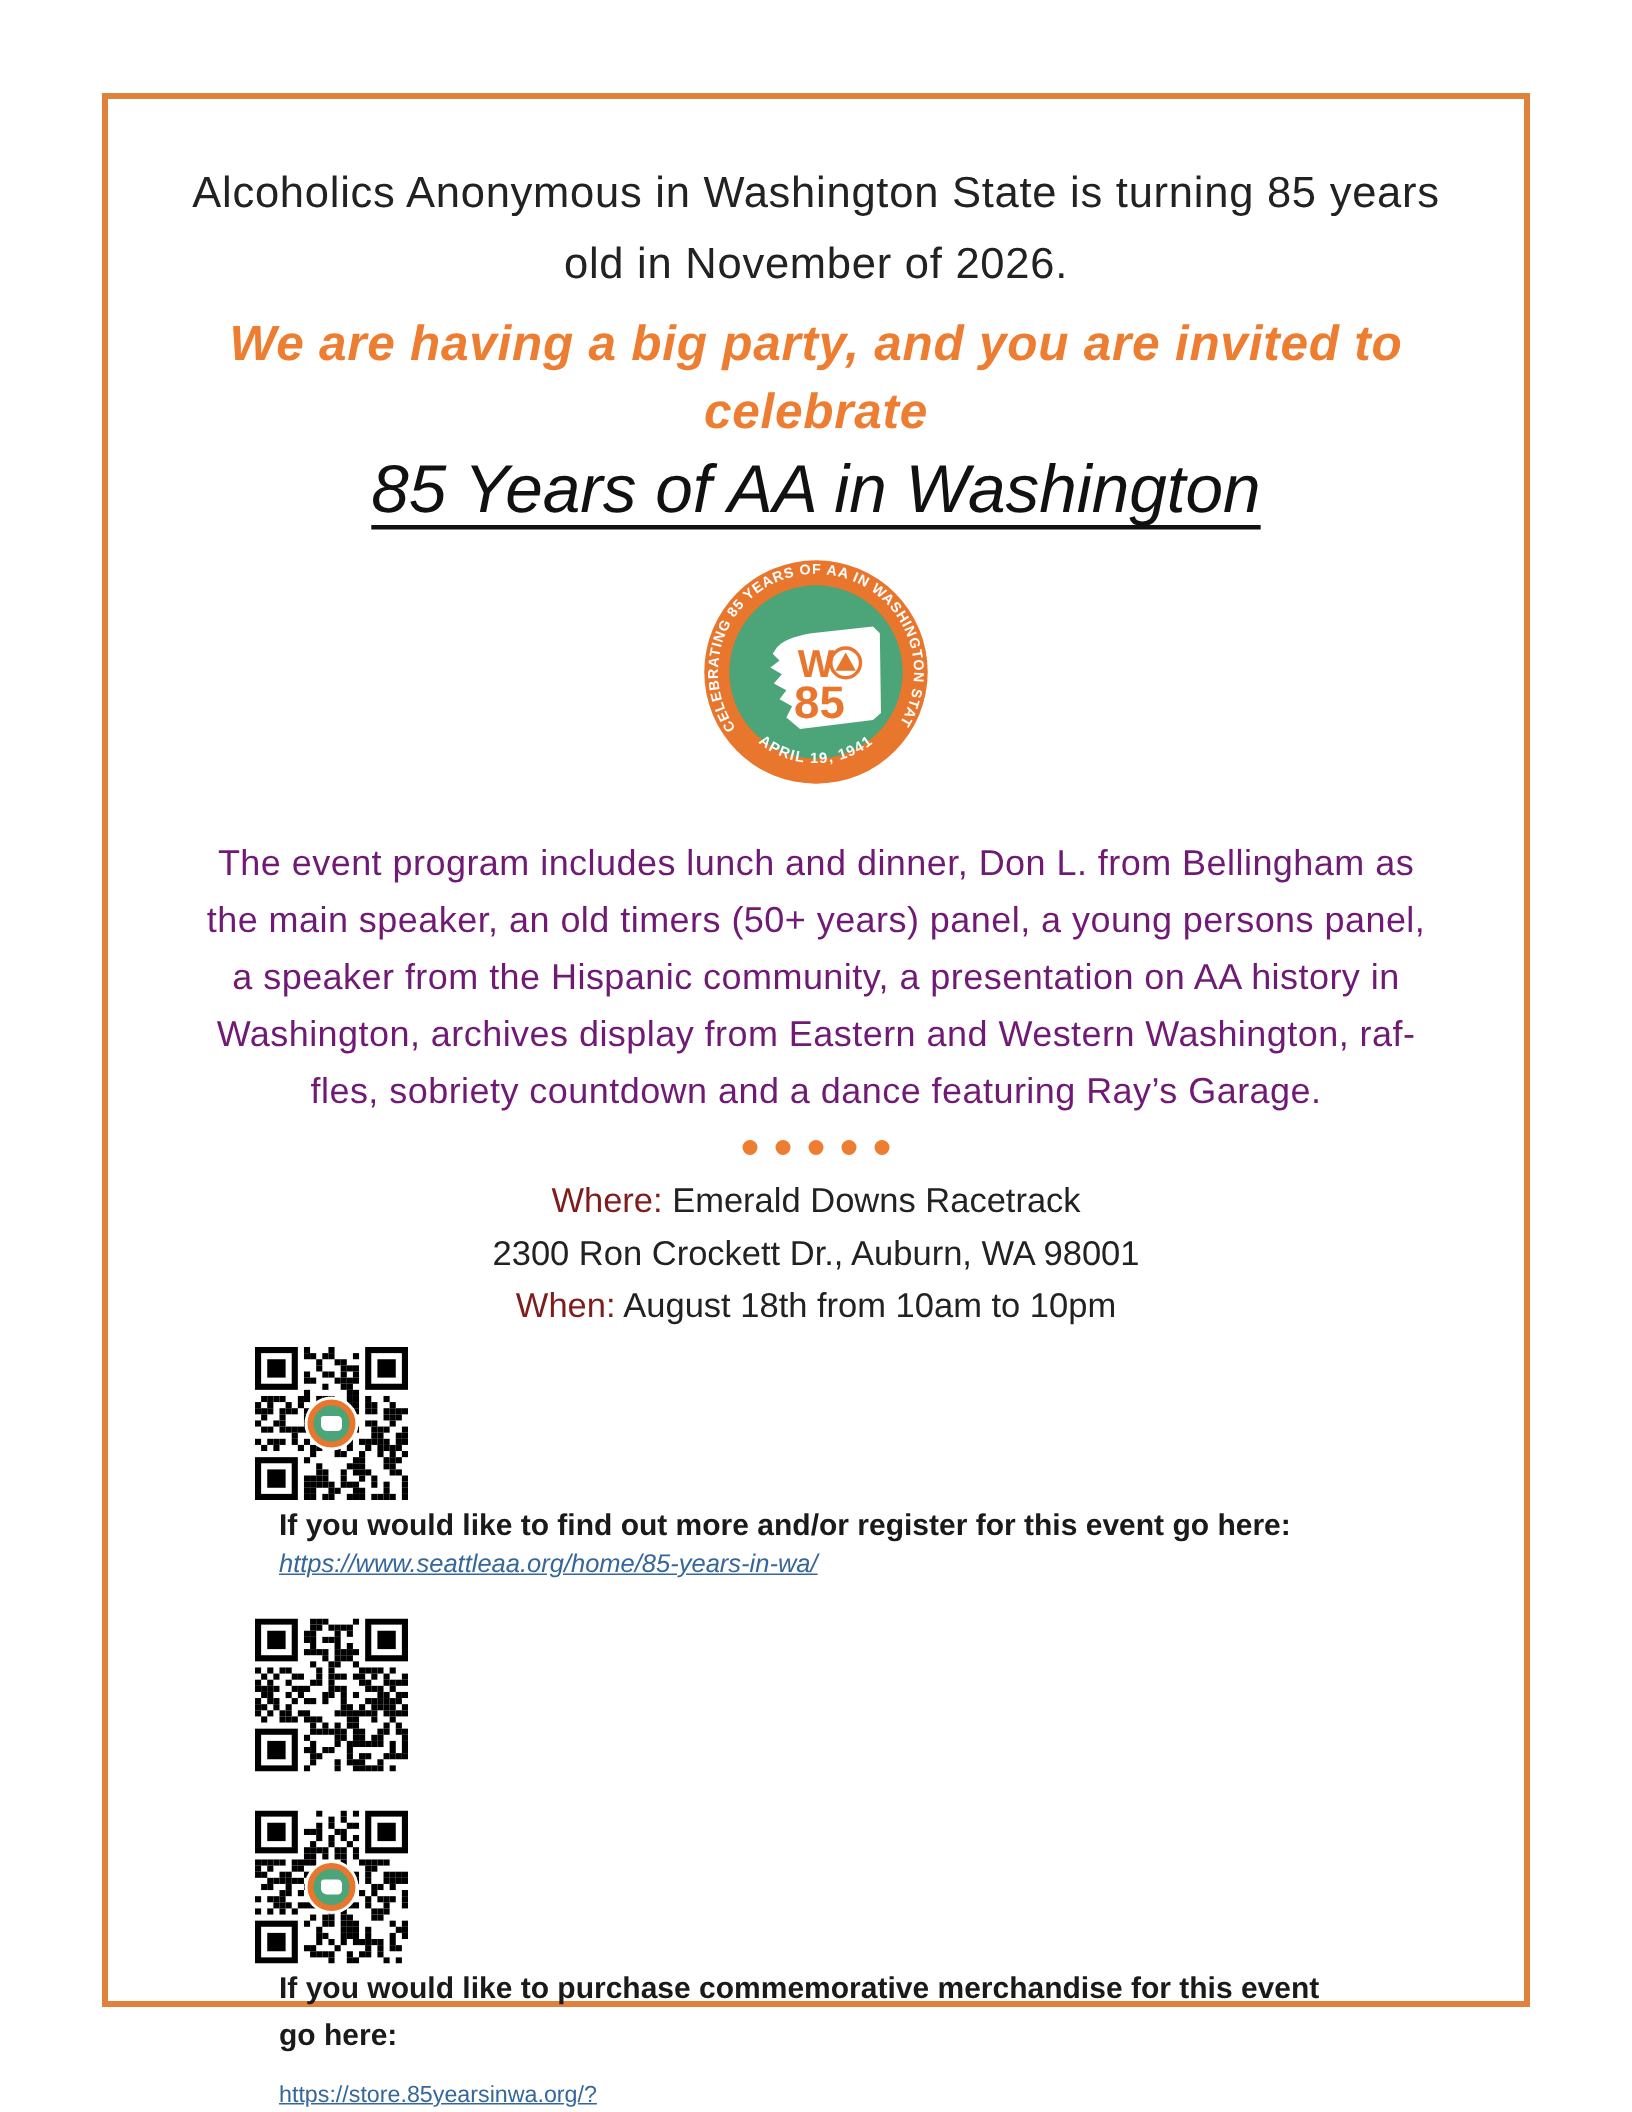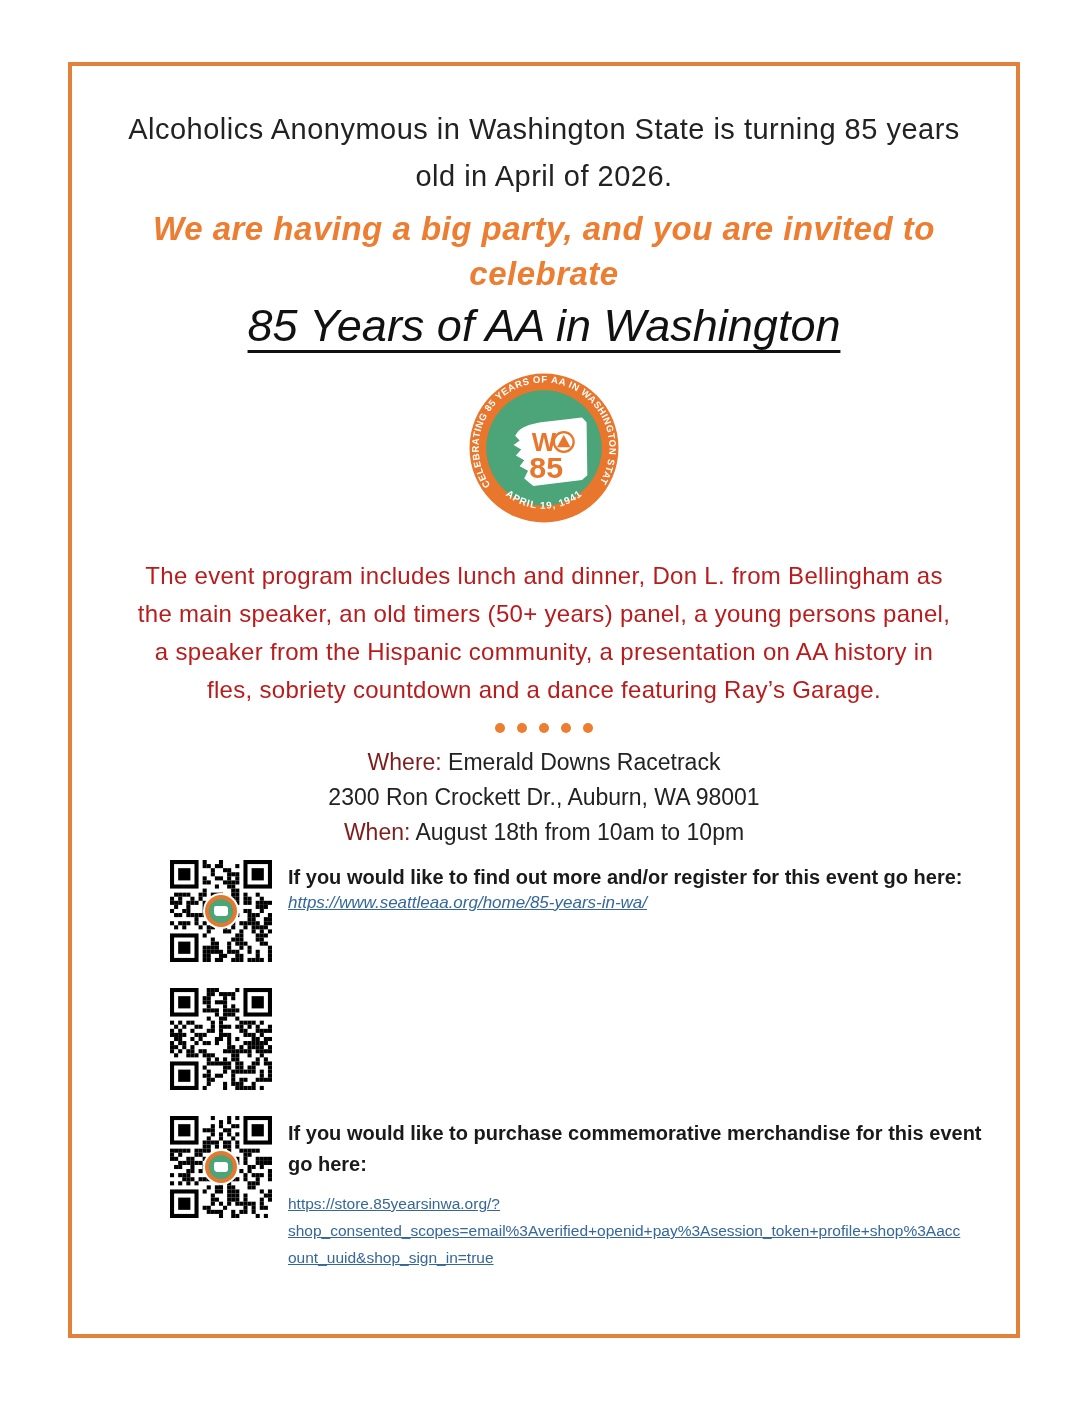--- a/index.html
+++ b/index.html
@@ -8,48 +8,48 @@
   .sheet{position:absolute;left:68px;top:62px;width:944px;height:1268px;
          border:4px solid #E0813C;box-sizing:content-box;text-align:center;}
   .heading{margin-top:40px;font-size:29px;line-height:47px;letter-spacing:.5px;
            max-width:880px;margin-left:auto;margin-right:auto;color:#222;}
   .invite{margin-top:6px;font-size:33px;line-height:45px;font-weight:bold;font-style:italic;
           color:#ED7D31;max-width:900px;margin-left:auto;margin-right:auto;letter-spacing:.5px;}
   .title{margin-top:2px;font-size:45px;line-height:56px;font-style:italic;color:#111;}
   .title span{text-decoration:underline;text-decoration-thickness:3px;text-underline-offset:9px;}
   .logo-wrap{margin-top:18px;height:152px;}
   .logo-wrap svg{width:152px;height:152px;}
-  .program{margin-top:33px;font-size:24px;line-height:38px;color:#b91c1c;letter-spacing:.3px;}
+  .program{margin-top:33px;font-size:24px;line-height:38px;color:#701a75;letter-spacing:.3px;}
   .dots{margin-top:9px;height:12px;}
   .dot{display:inline-block;width:10px;height:10px;border-radius:50%;background:#ED7D31;margin:0 6px;vertical-align:middle;}
   .where{margin-top:15px;font-size:23px;line-height:35px;color:#222;}
   .olabel{color:#7f1d1d;font-weight:normal;}
   .qr-rows{margin-top:10px;text-align:left;}
-  .qr-row{display:flex;align-items:flex-start;margin:0 0 26px 98px;}
+  .qr-row{display:flex;align-items:flex-start;margin:0 0 26px 98px;flex-direction:column;}
   .qr-box{position:relative;width:102px;height:102px;flex:0 0 102px;}
   .qr-box svg{width:102px;height:102px;display:block;}
   .qr-logo{position:absolute;left:50%;top:50%;width:24px;height:24px;transform:translate(-50%,-50%);
            border-radius:50%;background:#4BA578;border:4px solid #E8762C;box-shadow:0 0 0 2px #fff;}
   .qr-logo::after{content:"";position:absolute;left:5px;top:7px;width:14px;height:10px;background:#fff;
            border-radius:2px 3px 3px 4px;}
   .qr-text{margin-left:16px;padding-top:2px;max-width:700px;}
   .qr-bold{font-size:20px;line-height:31px;font-weight:bold;color:#1a1a1a;}
   a.qlink{color:#35679A;text-decoration:underline;}
   .link-inline{font-size:17px;font-style:italic;font-weight:normal;}
   .link-block{display:block;margin-top:9px;font-size:19px;line-height:29px;font-style:italic;max-width:660px;overflow-wrap:anywhere;}
   .link-small{display:block;margin-top:10px;font-size:15.5px;line-height:27px;font-style:normal;max-width:680px;overflow-wrap:anywhere;}
   .footer{margin-top:36px;font-size:23px;font-style:italic;color:#222;}
 </style>
 </head>
 <body>
 
 <div class="page">
   <div class="sheet">
 
-    <div class="heading">Alcoholics Anonymous in Washington State is turning 85 years old in April of 2026.</div>
+    <div class="heading">Alcoholics Anonymous in Washington State is turning 85 years old in November of 2026.</div>
 
     <div class="invite">We are having a big party, and you are invited to celebrate</div>
 
     <div class="title"><span>85 Years of AA in Washington</span></div>
 
     <div class="logo-wrap">
       <svg viewBox="0 0 200 200">
         <circle cx="100" cy="100" r="98" fill="#E8762C"></circle>
         <circle cx="100" cy="100" r="76" fill="#4BA578"></circle>
         <defs>
@@ -69,20 +69,21 @@
           <path d="M126,83 L135,99 L117,99 Z" fill="#E8762C"></path>
         </g>
         <text x="103" y="140" text-anchor="middle" fill="#E8762C" font-size="40" font-weight="bold" font-family="Liberation Sans, sans-serif">85</text>
       </svg>
     </div>
 
     <div class="program">
       <div>The event program includes lunch and dinner, Don L. from Bellingham as</div>
       <div>the main speaker, an old timers (50+ years) panel, a young persons panel,</div>
       <div>a speaker from the Hispanic community, a presentation on AA history in</div>
+      <div>Washington, archives display from Eastern and Western Washington, raf-</div>
       <div>fles, sobriety countdown and a dance featuring Ray’s Garage.</div>
     </div>
 
     <div class="dots">
       <span class="dot"></span><span class="dot"></span><span class="dot"></span><span class="dot"></span><span class="dot"></span>
     </div>
 
     <div class="where">
       <div><span class="olabel">Where:</span><span> Emerald Downs Racetrack</span></div>
       <div>2300 Ron Crockett Dr., Auburn, WA 98001</div>

